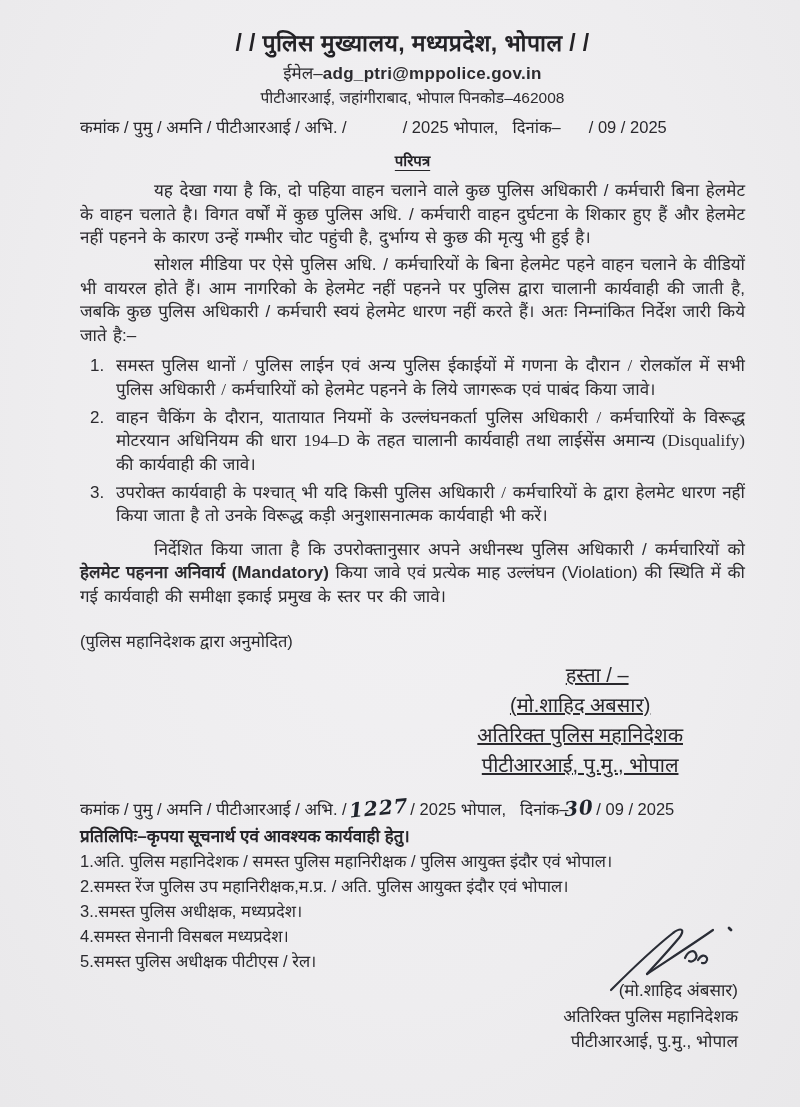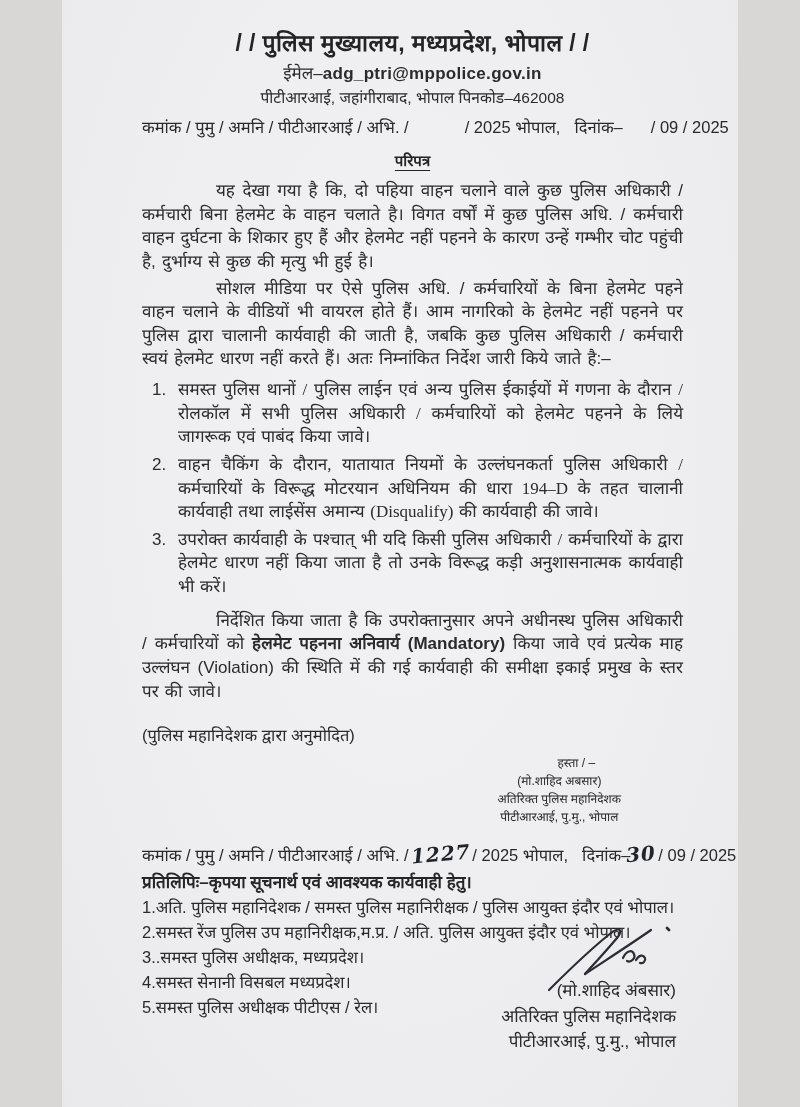--- a/index.html
+++ b/index.html
@@ -1,18 +1,18 @@
 <!DOCTYPE html>
 <html lang="hi"><head>
 <meta charset="utf-8">
 <style>
   html,body{margin:0;padding:0;background:#d8d7d5;}
   .page{
     position:relative;
-    width:676px;height:1107px;
+    width:800px;height:1107px;
     margin:0 auto;
     box-sizing:border-box;
     padding:20px 55px 0 80px;
     background:
       radial-gradient(ellipse at 50% 40%, #f2f1f3 0%, #eeedef 60%, #e9e8ea 100%);
     color:#2b2a2e;
     font-family:"Liberation Sans","DejaVu Sans",sans-serif;
     overflow:hidden;
   }
   .center{text-align:center;}
@@ -39,21 +39,21 @@
     font-size:17px;line-height:1.39;text-align:justify;
     text-indent:74px;margin:0 0 3px;word-spacing:1.5px;color:#2b2a2e;
   }
   .dir-list{margin:7px 0 10px 10px;}
   .dir-item{display:flex;margin-bottom:4px;}
   .dir-num{width:26px;flex:0 0 26px;font-size:17px;line-height:1.39;}
   .dir-text{flex:1;font-size:17px;line-height:1.39;text-align:justify;word-spacing:1.5px;font-family:Liberation Serif, serif;}
   .approval{font-size:16.5px;margin-top:20px;}
   .sign-block{
     width:max-content;margin:8px 62px 0 auto;
-    text-align:center;font-size:12px;line-height:1.5;color:#29282c;
+    text-align:center;font-size:20px;line-height:1.5;color:#29282c;text-decoration:underline;
   }
   .sign-block .signed-label{padding-left:34px;}
   .footer-ref{margin-top:16px;}
   .hand{
     display:inline-block;
     font-family:"DejaVu Serif","Liberation Serif",serif;
     font-style:italic;font-weight:bold;
     font-size:20px;letter-spacing:1px;color:#20242c;
     transform:rotate(-5deg);
     margin:0 2px -2px 2px;

